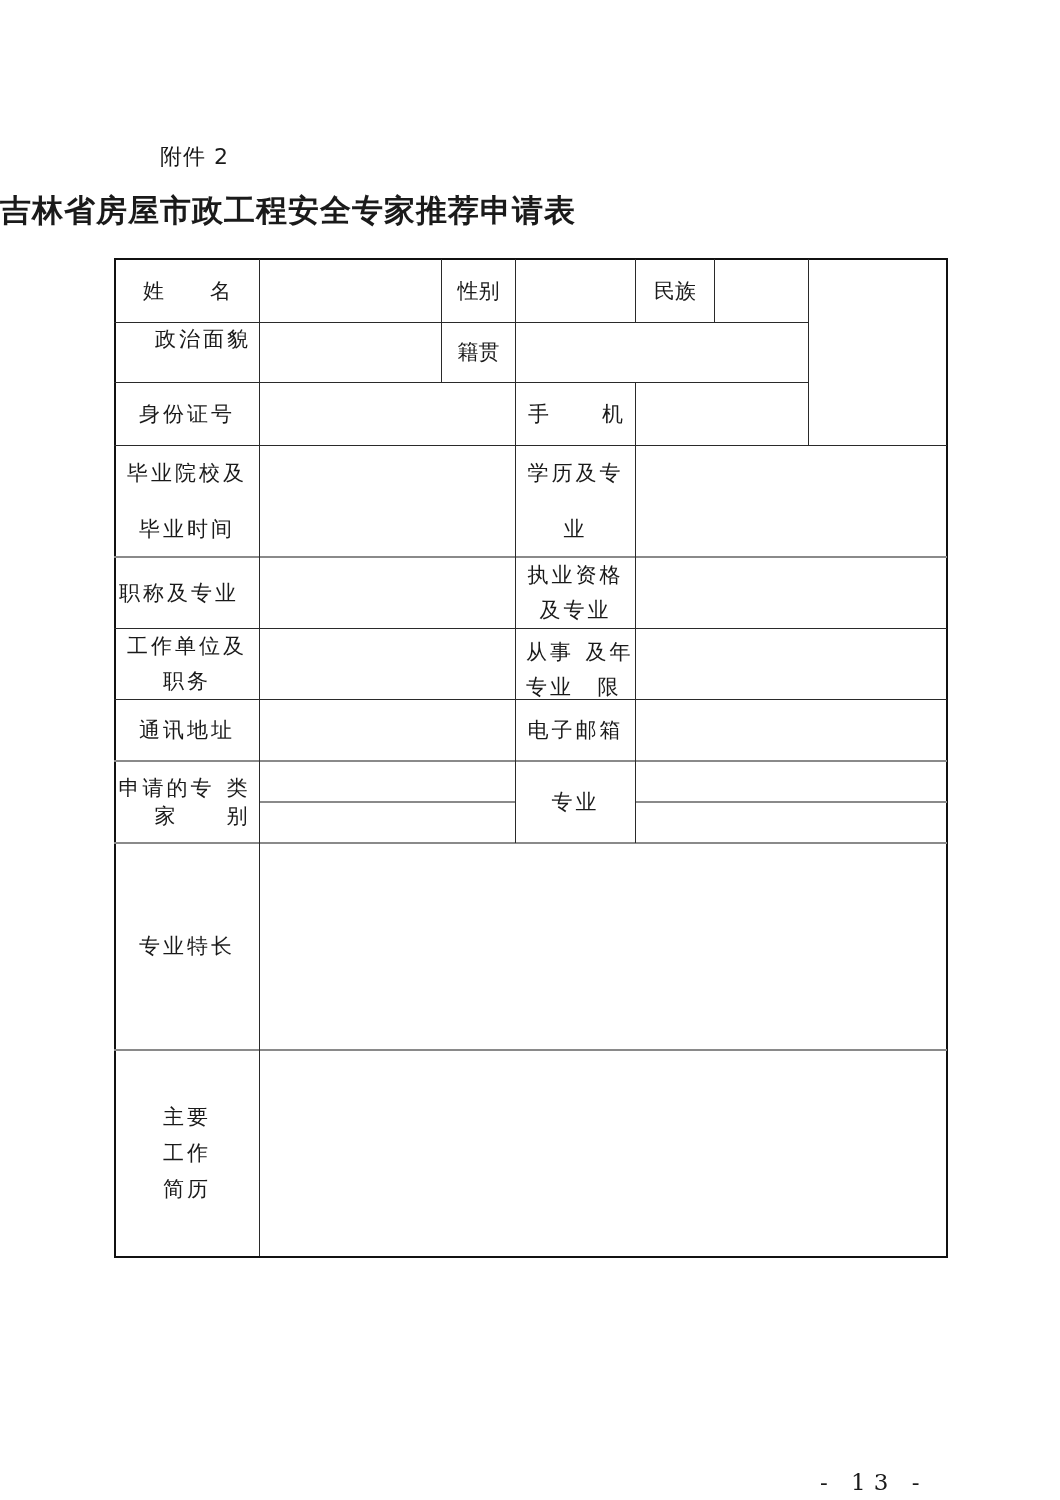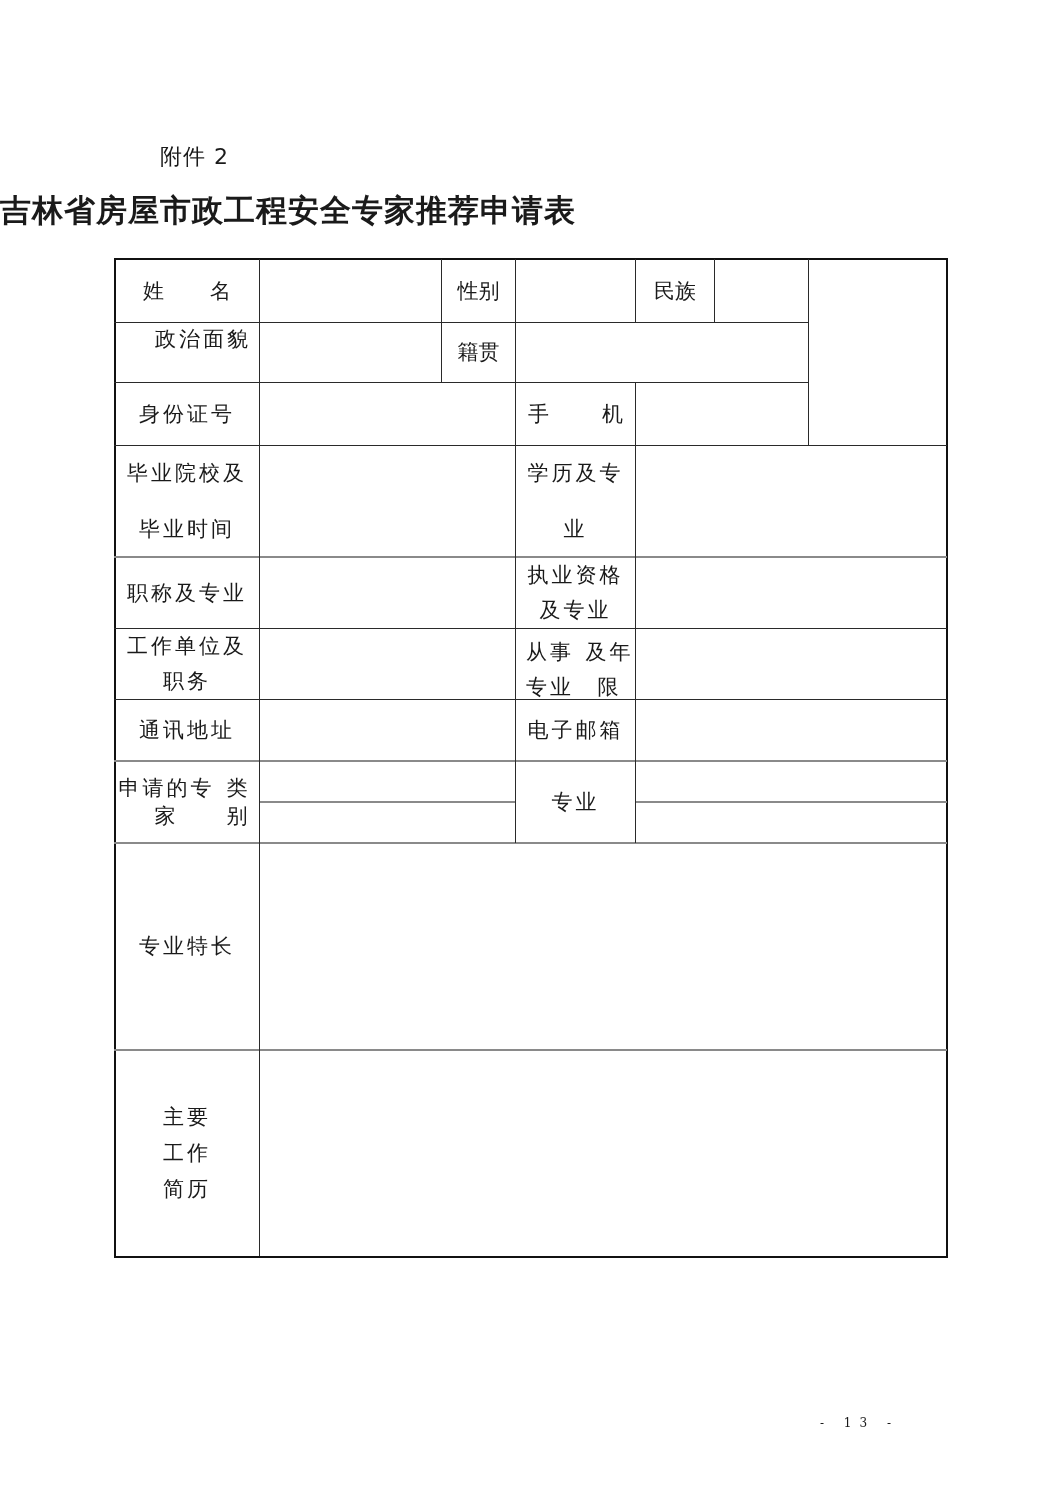--- a/index.html
+++ b/index.html
@@ -10,21 +10,21 @@
            font-family:"DejaVu Serif", serif; font-weight:bold; font-size:31px; letter-spacing:1px; }
   .hl, .vl { position:absolute; background:#2a2a2a; }
   .hl { height:1px; }
   .vl { width:1px; }
   .hl.gray { background:#8a8a8a; height:2px; }
   .outer { position:absolute; left:114px; top:258px; width:830px; height:996px; border:2px solid #111; }
   .cell { position:absolute; display:flex; align-items:center; justify-content:center;
           text-align:center; font-size:21px; line-height:35px; letter-spacing:3px; }
   .cell.wide { letter-spacing:0; justify-content:space-between; padding:0 28px; box-sizing:border-box; }
   .field { position:absolute; }
-  .pagenum { position:absolute; left:820px; top:1416px; font-family:"DejaVu Serif", serif; font-size:12px; letter-spacing:8px; }
+  .pagenum { position:absolute; left:820px; top:1469px; font-family:"DejaVu Serif", serif; font-size:23px; letter-spacing:8px; }
 </style>
 </head>
 <body>
 
 <div class="attach">附件 2</div>
 <div class="title">吉林省房屋市政工程安全专家推荐申请表</div>
 
 <div>
   <div class="outer"></div>
 
@@ -76,21 +76,21 @@
     <div>毕业院校及</div>
     <div>毕业时间</div>
   </div>
   <div class="field" style="left:260px;top:446px;width:255px;height:110px;"></div>
   <div class="cell" style="left:516px;top:446px;width:119px;height:110px;flex-direction:column;line-height:56px;">
     <div>学历及专</div>
     <div>业</div>
   </div>
   <div class="field" style="left:636px;top:446px;width:309px;height:110px;"></div>
 
-  <div class="cell" style="left:115px;top:558px;width:144px;height:70px;">职称及专业</div>
+  <div class="cell" style="left:107px;top:558px;width:144px;height:70px;">职称及专业</div>
   <div class="field" style="left:260px;top:558px;width:255px;height:70px;"></div>
   <div class="cell" style="left:516px;top:558px;width:119px;height:70px;flex-direction:column;">
     <div>执业资格</div>
     <div>及专业</div>
   </div>
   <div class="field" style="left:636px;top:558px;width:309px;height:70px;"></div>
 
   <div class="cell" style="left:115px;top:629px;width:144px;height:70px;flex-direction:column;">
     <div>工作单位及</div>
     <div>职务</div>

